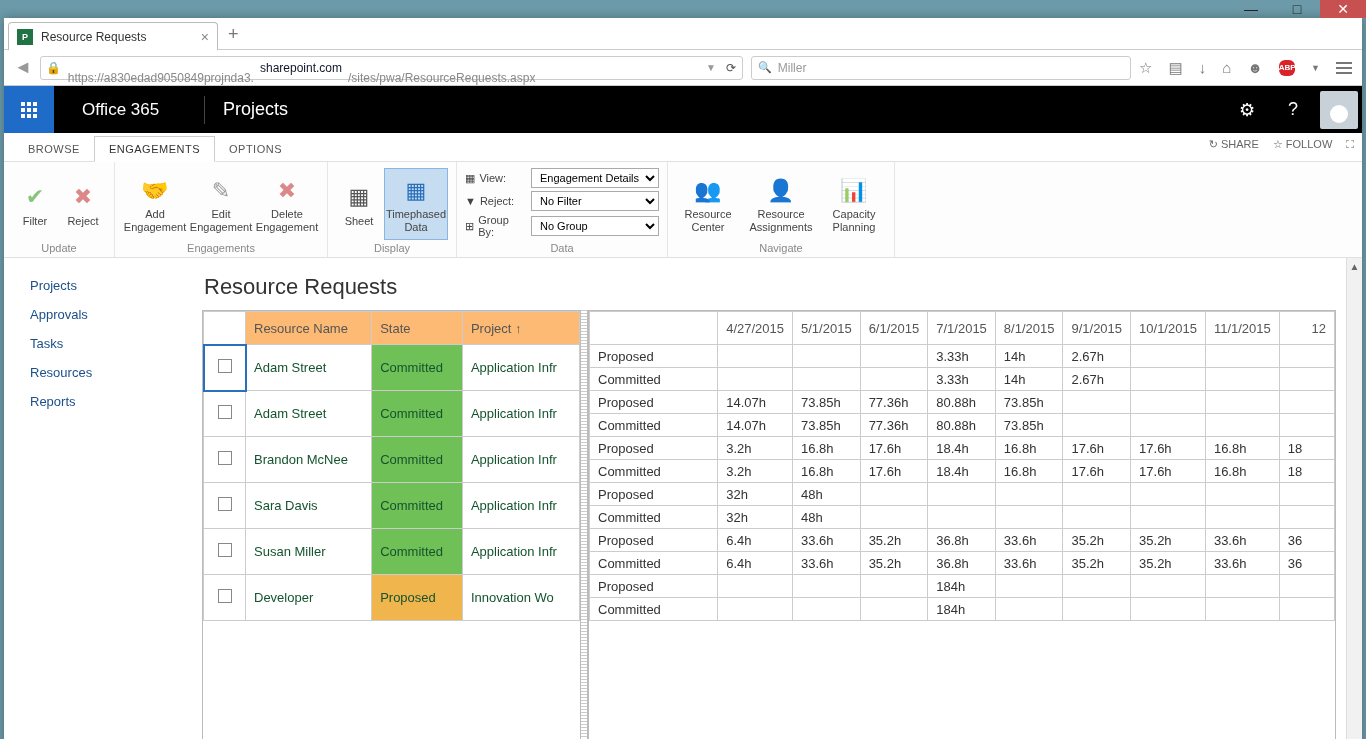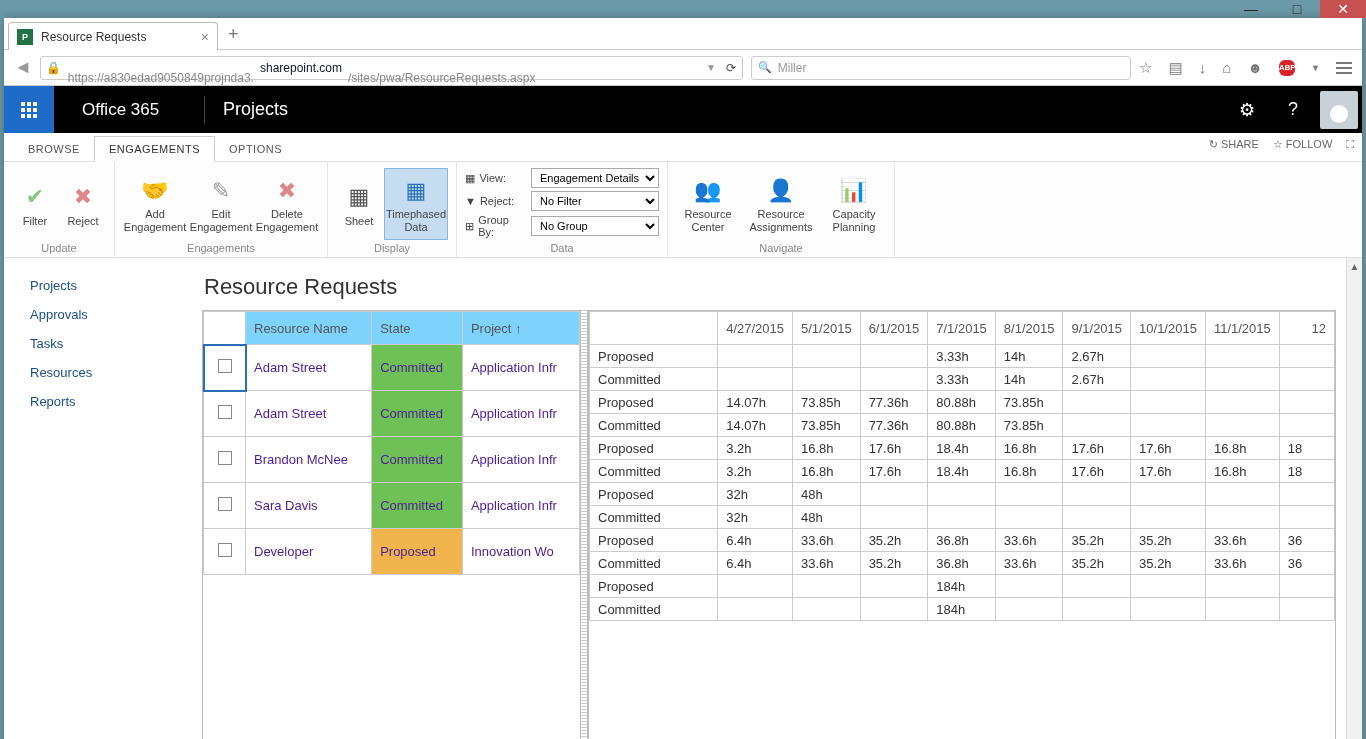--- a/index.html
+++ b/index.html
@@ -87,22 +87,22 @@
 .left-nav a { display: block; font-size: 13px; color: #1a4f8a; margin-bottom: 14px; text-decoration: none; }
 
 .main { flex: 1; padding: 16px 10px 0 0; display: flex; flex-direction: column; overflow: hidden; }
 .page-title { font-size: 22px; font-weight: 300; color: #333; margin: 0 0 10px 2px; }
 
 .grid-wrap { display: flex; flex: 1; overflow: hidden; }
 
 
 .res-grid { border: 1px solid #bbb; border-right: none; width: 378px; background: #fff; }
 .res-grid table { border-collapse: collapse; width: 100%; }
-.res-grid th, .res-grid td { border: 1px solid #ccc; font-size: 13px; color: #4c1d95; text-align: left; padding: 0 8px; height: 46px; background: #fff; }
-.res-grid th { height: 33px; background: #7dd3fc; font-weight: 400; color: #555; }
+.res-grid th, .res-grid td { border: 1px solid #ccc; font-size: 13px; color: #14532d; text-align: left; padding: 0 8px; height: 46px; background: #fff; }
+.res-grid th { height: 33px; background: #fdba74; font-weight: 400; color: #555; }
 .res-grid th.hdr { background: #fff; }
 .res-grid .cb-cell { width: 42px; text-align: center; }
 .res-grid .cb-cell.first { outline: 2px solid #2a6fba; outline-offset: -1px; }
 .cb { width: 14px; height: 14px; border: 1px solid #888; display: inline-block; }
 .state-committed { background: #70c058 !important; color: #222; }
 .state-proposed  { background: #f0b54d !important; color: #222; }
 
 
 .splitter { width: 8px; background: repeating-linear-gradient(#ccc, #ccc 1px, #fff 1px, #fff 3px); border-left: 1px solid #bbb; border-right: 1px solid #bbb; cursor: col-resize; }
 
@@ -336,20 +336,26 @@
                   </tr>
                   <tr>
                     <td class="cb-cell"><span class="cb"></span></td>
                     <td>Brandon McNee</td>
                     <td class="state-committed">Committed</td>
                     <td>Application Infr</td>
                   </tr>
                   <tr>
                     <td class="cb-cell"><span class="cb"></span></td>
                     <td>Sara Davis</td>
+                    <td class="state-committed">Committed</td>
+                    <td>Application Infr</td>
+                  </tr>
+                  <tr>
+                    <td class="cb-cell"><span class="cb"></span></td>
+                    <td>Susan Miller</td>
                     <td class="state-committed">Committed</td>
                     <td>Application Infr</td>
                   </tr>
                   <tr>
                     <td class="cb-cell"><span class="cb"></span></td>
                     <td>Developer</td>
                     <td class="state-proposed">Proposed</td>
                     <td>Innovation Wo</td>
                   </tr>
                 </tbody>

